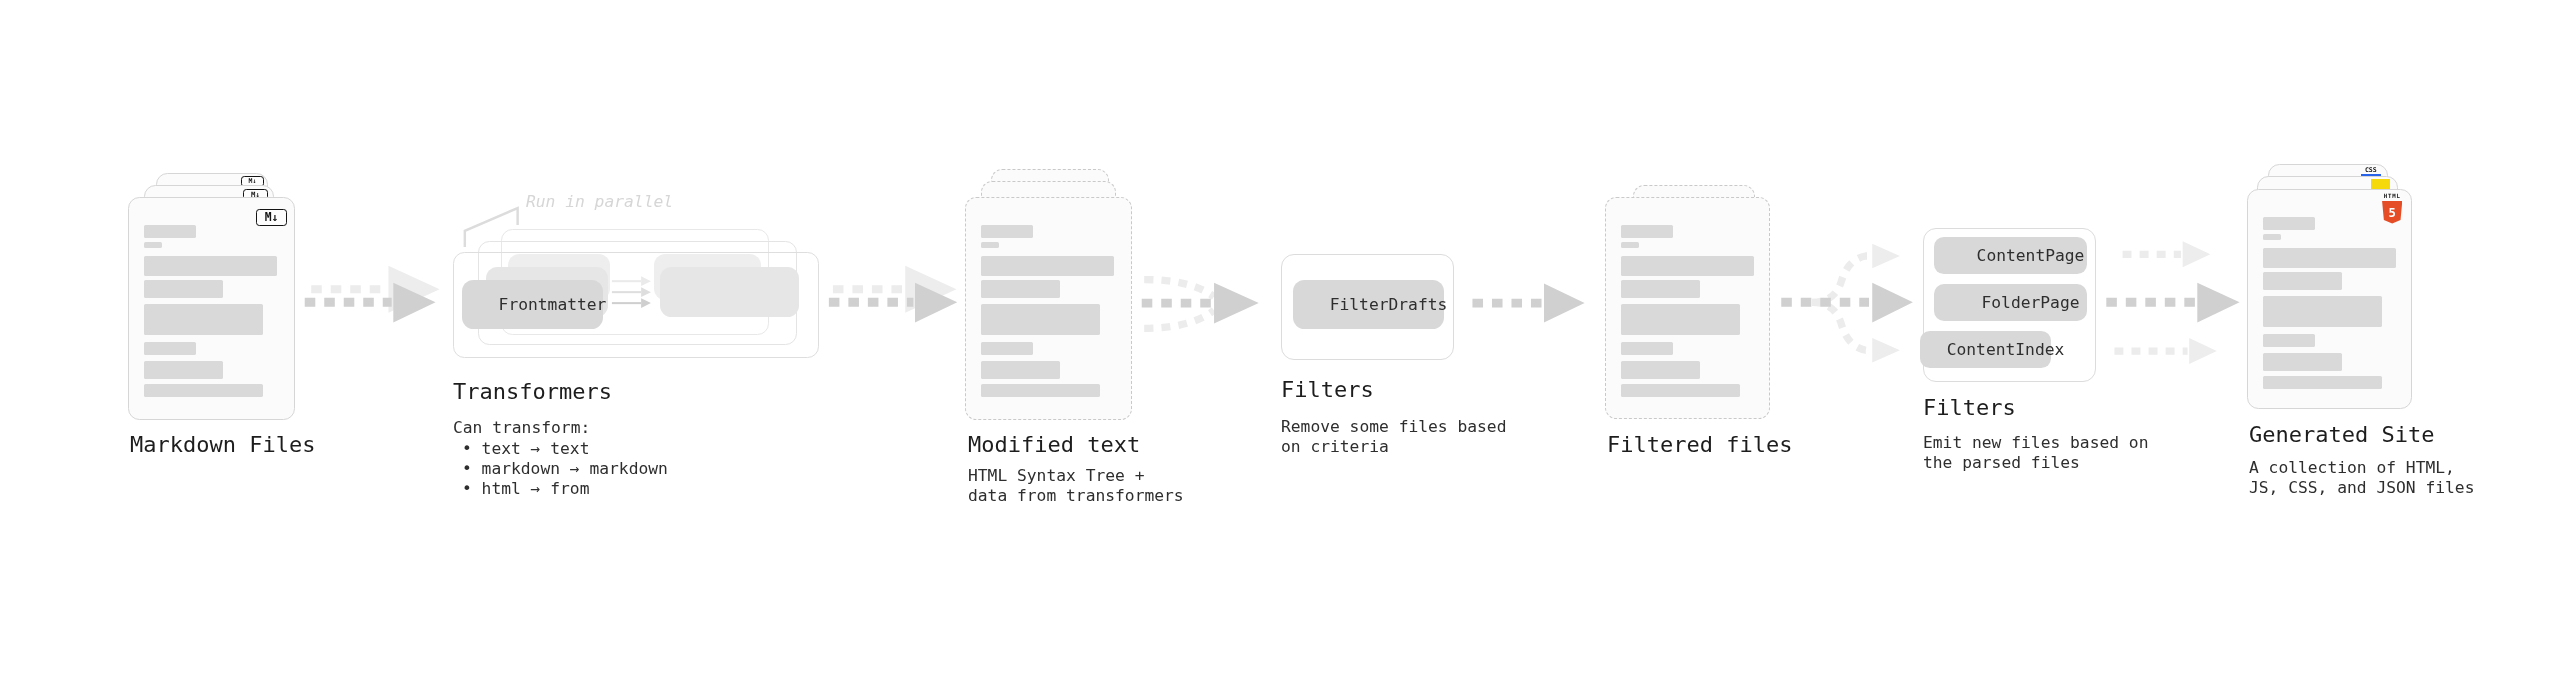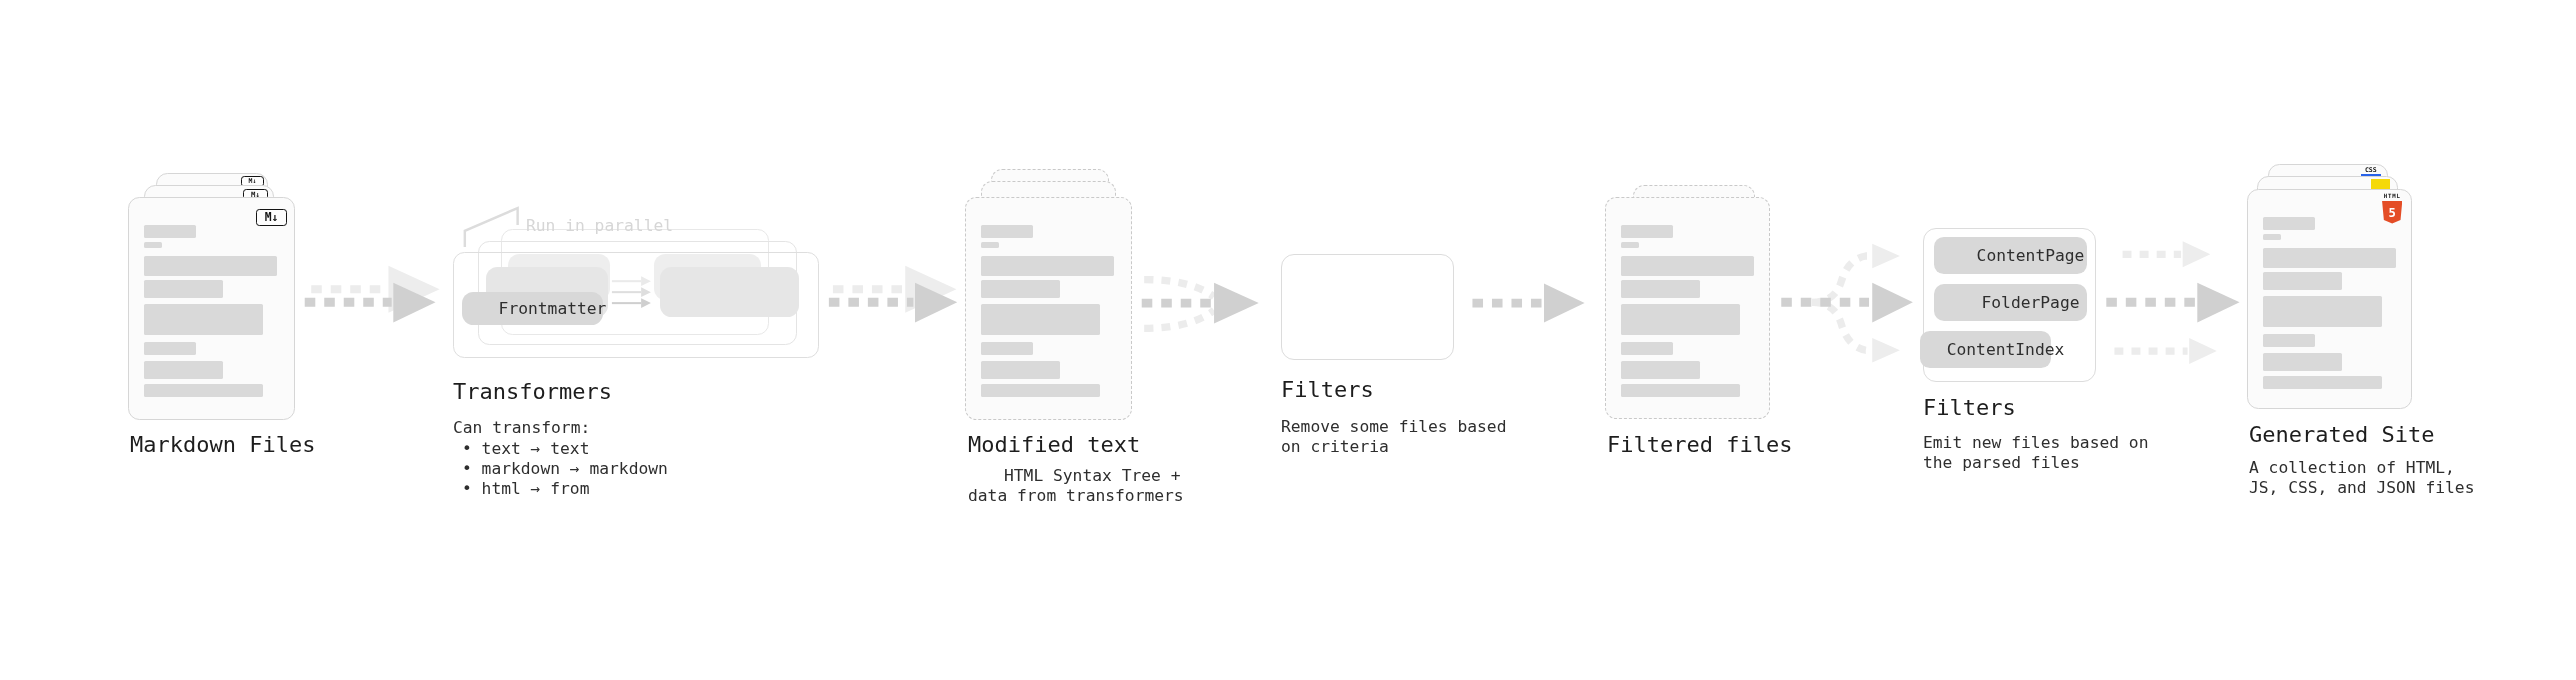--- a/index.html
+++ b/index.html
@@ -116,56 +116,57 @@
       <div class="bar" style="left: 14.6px; top: 44px; width: 18px; height: 5.7px;"></div>
       <div class="bar" style="left: 14.6px; top: 58px; width: 133px; height: 19.5px;"></div>
       <div class="bar" style="left: 14.6px; top: 82px; width: 79px; height: 18px;"></div>
       <div class="bar" style="left: 14.6px; top: 106px; width: 119px; height: 31px;"></div>
       <div class="bar" style="left: 14.6px; top: 144px; width: 52px; height: 13px;"></div>
       <div class="bar" style="left: 14.6px; top: 163px; width: 79px; height: 18px;"></div>
       <div class="bar" style="left: 14.6px; top: 186px; width: 119px; height: 13px;"></div>
     </div>
   <div class="heading" style="left:130px;top:432px;">Markdown Files</div>
 
-  <div class="annotation" style="left:526px;top:216px;">Run in parallel</div>
+  <div class="annotation" style="left:526px;top:192px;font-style:italic;">Run in parallel</div>
 
   <div class="obox z1" style="left:501px;top:229px;width:268px;height:106px;border-color:#e8e8e8;"></div>
   <div class="ghost z1" style="left:508px;top:254px;width:102px;height:46px;background:#eeeeee;"></div>
   <div class="ghost z1" style="left:654px;top:254px;width:107px;height:46px;background:#eeeeee;"></div>
 
   <div class="obox z2" style="left:478px;top:241px;width:319px;height:104px;border-color:#e4e4e4;"></div>
   <div class="ghost z2" style="left:486px;top:267px;width:122px;height:50px;background:#e6e6e6;"></div>
   <div class="ghost z2" style="left:660px;top:267px;width:139px;height:50px;background:#e6e6e6;"></div>
 
   <div class="obox z3" style="left:453px;top:252px;width:366px;height:106px;border-color:#dedede;"></div>
-  <div class="pill" style="left:462px;top:280px;width:141px;height:33px;margin-top:12px;">Frontmatter</div>
+  <div class="pill" style="left:462px;top:280px;width:141px;height:49px;">Frontmatter</div>
 
   <div class="heading" style="left:453px;top:379px;">Transformers</div>
   <div class="body-text" style="left:453px;top:418px;">Can transform:</div>
   <div class="body-text" style="left:462px;top:439px;">• text → text</div>
   <div class="body-text" style="left:462px;top:459px;">• markdown → markdown</div>
   <div class="body-text" style="left:462px;top:479px;">• html → from</div>
 
   <div class="doc dashed z1" style="left:991px;top:169px;width:118px;height:41px;"></div>
   <div class="doc dashed z2" style="left:981px;top:181px;width:135px;height:41px;"></div>
   <div class="doc dashed z3" style="left:965px;top:197px;width:167px;height:223px;">
       <div class="bar" style="left: 14.6px; top: 27px; width: 52px; height: 13px;"></div>
       <div class="bar" style="left: 14.6px; top: 44px; width: 18px; height: 5.7px;"></div>
       <div class="bar" style="left: 14.6px; top: 58px; width: 133px; height: 19.5px;"></div>
       <div class="bar" style="left: 14.6px; top: 82px; width: 79px; height: 18px;"></div>
       <div class="bar" style="left: 14.6px; top: 106px; width: 119px; height: 31px;"></div>
       <div class="bar" style="left: 14.6px; top: 144px; width: 52px; height: 13px;"></div>
       <div class="bar" style="left: 14.6px; top: 163px; width: 79px; height: 18px;"></div>
       <div class="bar" style="left: 14.6px; top: 186px; width: 119px; height: 13px;"></div>
     </div>
   <div class="heading" style="left:968px;top:432px;">Modified text</div>
-  <div class="body-text" style="left:968px;top:466px;margin-left:36px;">HTML Syntax Tree +</div>
+  <div class="body-text" style="left:968px;top:466px;">HTML Syntax Tree +</div>
   <div class="body-text" style="left:968px;top:486px;">data from transformers</div>
 
   <div class="obox z2" style="left:1281px;top:254px;width:173px;height:106px;border-color:#dcdcdc;border-radius:13px;background:#ffffff;"></div>
+  <div class="pill" style="left:1293px;top:280px;width:151px;height:49px;">FilterDrafts</div>
   <div class="heading" style="left:1281px;top:377px;">Filters</div>
   <div class="body-text" style="left:1281px;top:417px;">Remove some files based</div>
   <div class="body-text" style="left:1281px;top:437px;">on criteria</div>
 
   <div class="doc dashed z1" style="left:1633px;top:185px;width:122px;height:41px;"></div>
   <div class="doc dashed z2" style="left:1605px;top:197px;width:165px;height:222px;">
       <div class="bar" style="left: 14.6px; top: 27px; width: 52px; height: 13px;"></div>
       <div class="bar" style="left: 14.6px; top: 44px; width: 18px; height: 5.7px;"></div>
       <div class="bar" style="left: 14.6px; top: 58px; width: 133px; height: 19.5px;"></div>
       <div class="bar" style="left: 14.6px; top: 82px; width: 79px; height: 18px;"></div>

